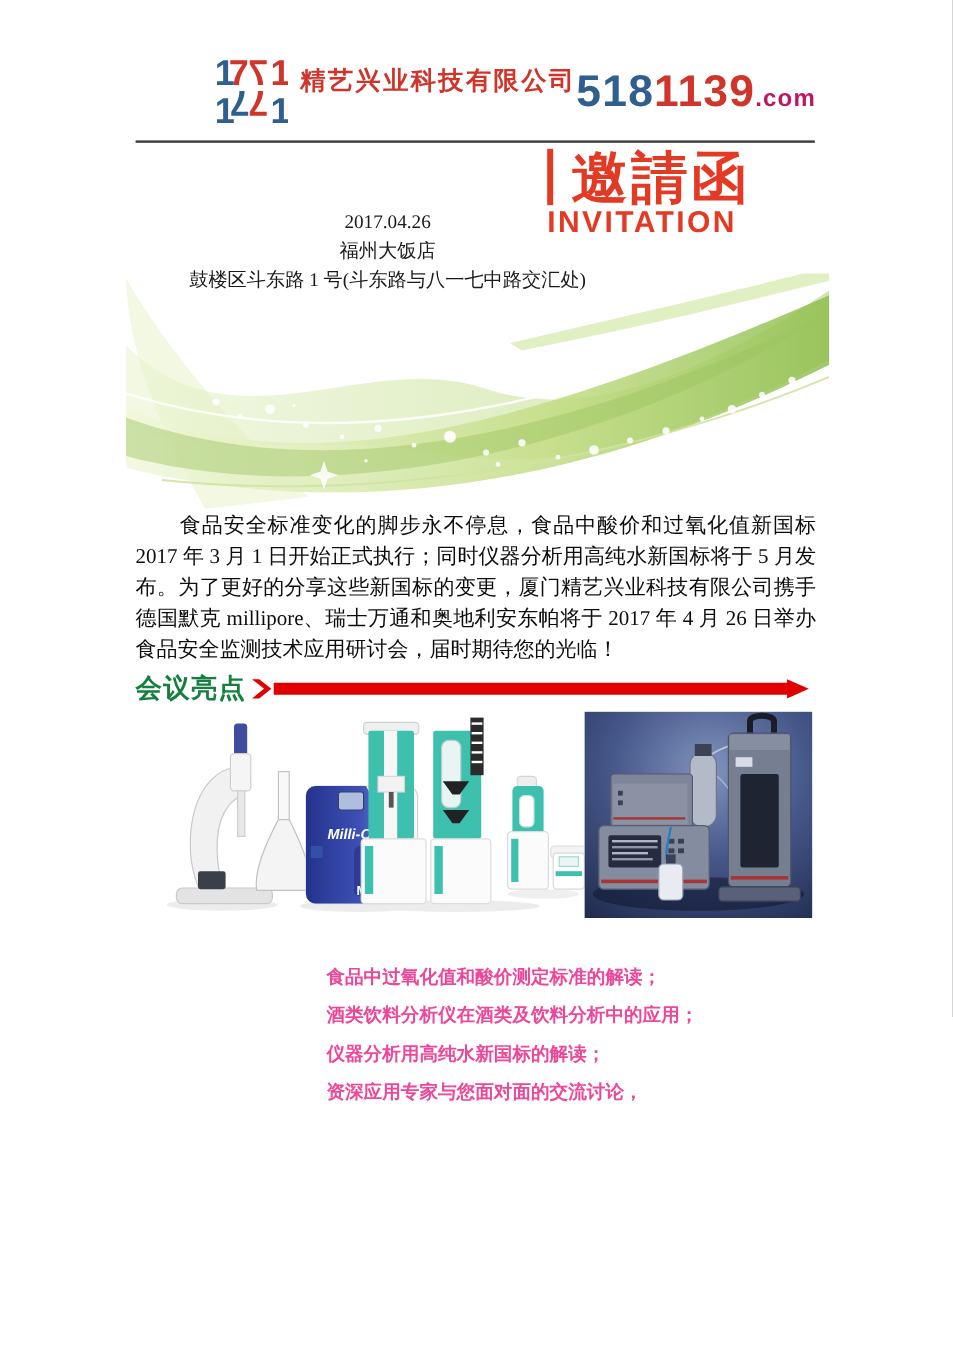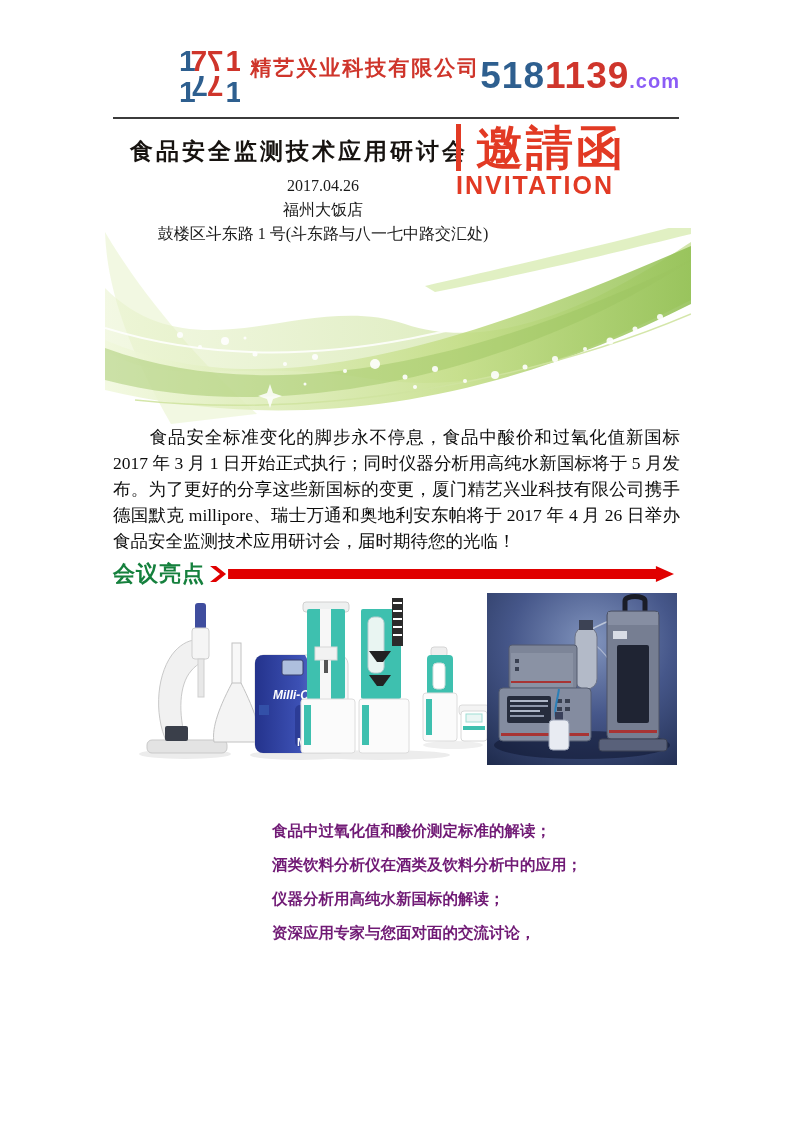--- a/index.html
+++ b/index.html
@@ -12,21 +12,21 @@
   .logo-block{position:absolute;top:44px;right:114px;display:flex;align-items:center;gap:10px;}
   .logo-mark{width:62px;height:62px;flex:0 0 auto;}
   .logo-text{display:flex;align-items:flex-start;line-height:1;}
   .company-name{
     font-family:"Liberation Sans",sans-serif;font-weight:bold;
     font-size:21px;letter-spacing:2px;color:#cf352b;margin-bottom:5px;
   }
   .domain{font-family:"Liberation Sans",sans-serif;font-weight:bold;font-size:37px;letter-spacing:1px;}
   .domain .d-blue{color:#2e5f8f;}
   .domain .d-red{color:#cf352b;}
-  .domain .d-suffix{color:#8b5cf6;font-size:20px;}
+  .domain .d-suffix{color:#be185d;font-size:20px;}
   .header-rule{position:absolute;left:113px;top:117px;width:566px;height:2px;background:#3b3b3b;}
   
   .hero-title{
     position:absolute;left:113px;top:136px;width:372px;text-align:center;
     font-size:23px;font-weight:bold;letter-spacing:3px;color:#171310;
   }
   .hero-meta{position:absolute;left:113px;top:174px;width:420px;text-align:center;font-size:16px;line-height:23px;color:#1a1a1a;}
   .hero-meta div{margin-bottom:1px;}
   .stamp{position:absolute;left:456px;top:124px;width:200px;color:#e23a24;line-height:1;}
   .stamp-cn{
@@ -51,21 +51,21 @@
   .figure-left{left:135px;width:352px;height:172px;}
   .figure-right{left:487px;width:190px;height:172px;}
   .tagline{
     position:absolute;left:113px;top:766px;width:567px;
     color:#c50f0f;font-weight:bold;font-style:italic;
     font-size:19px;letter-spacing:2.5px;white-space:nowrap;
   }
   .bullets{position:absolute;left:272px;top:806px;width:340px;}
   .bullets div{
     font-family:"Liberation Sans",sans-serif;font-weight:bold;
-    font-size:15.5px;color:#701a75;margin-bottom:14px;line-height:18px;white-space:nowrap;margin-top:16px;
+    font-size:15.5px;color:#ec4899;margin-bottom:14px;line-height:18px;white-space:nowrap;
   }
 </style>
 </head>
 <body>
 
 <div class="page">
 
   <div class="logo-block">
     <svg class="logo-mark" viewBox="0 0 64 64">
       <g font-family="'Liberation Sans',sans-serif" font-size="31" font-weight="bold">
@@ -124,21 +124,20 @@
       <circle cx="505" cy="113" r="3.5"></circle>
         <circle cx="530" cy="101" r="2.5"></circle>
         <circle cx="555" cy="89" r="3"></circle>
       <circle cx="200" cy="156" r="1.5"></circle>
         <circle cx="310" cy="159" r="2"></circle>
         <circle cx="140" cy="110" r="1.5"></circle>
       <path d="M165,156 l3,9 9,3 -9,3 -3,9 -3,-9 -9,-3 9,-3 Z" opacity="0.95"></path>
     </g>
   </svg>
 
-  <div class="hero-title">食品安全监测技术应用研讨会</div>
   <div class="hero-meta">
     <div>2017.04.26</div>
     <div>福州大饭店</div>
     <div>鼓楼区斗东路 1 号(斗东路与八一七中路交汇处)</div>
   </div>
   <div class="stamp">
     <div class="stamp-cn">邀請函</div>
     <div class="stamp-en">INVITATION</div>
   </div>
 

